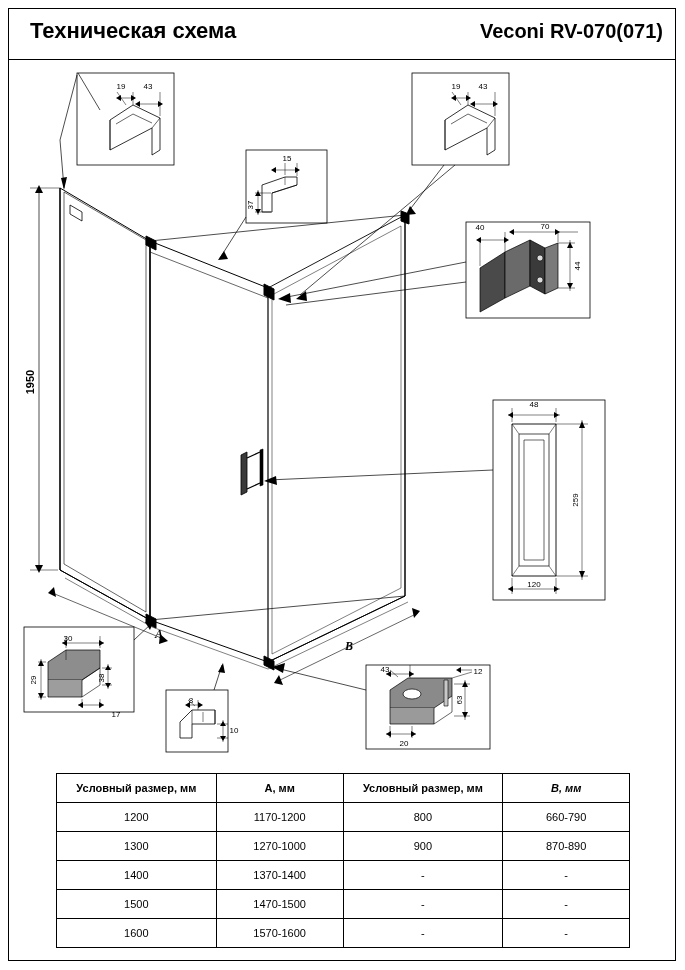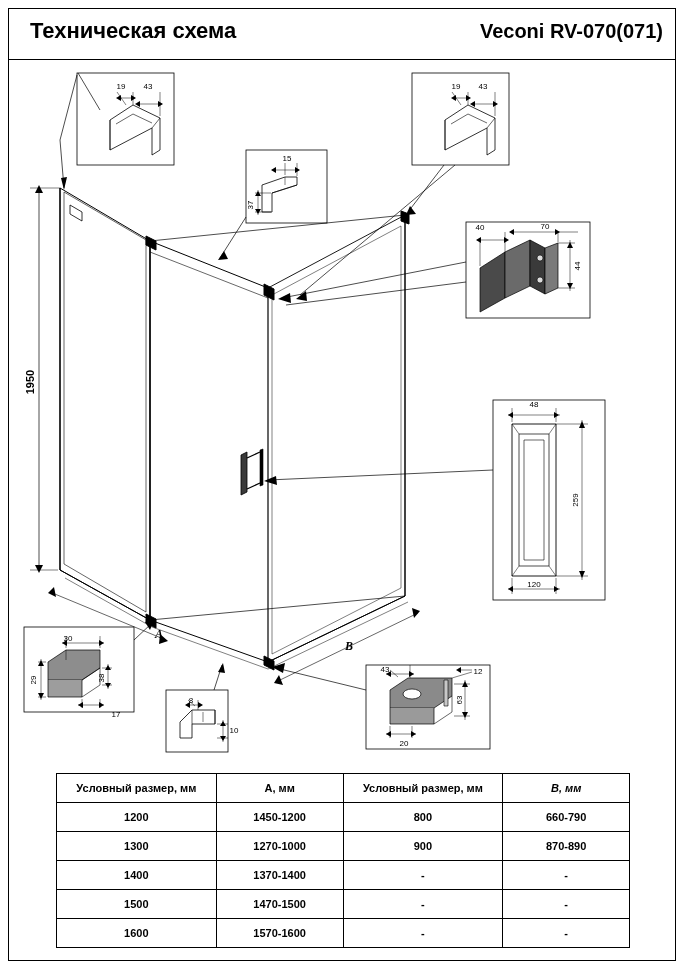--- a/index.html
+++ b/index.html
@@ -67,21 +67,21 @@
     left: 56px;
     top: 773px;
     width: 574px;
     border-collapse: collapse;
     font-size: 11px;
   }
   .spec-table th, .spec-table td {
     border: 1px solid #000;
     text-align: center;
     height: 28px;
-    font-weight: bold;
+    font-weight: normal;
     padding: 0;
   }
   .spec-table th {
     font-size: 11px;
     font-weight: bold;
   }
   .spec-table td {
     font-size: 11px;
   }
   .col-a { width: 160px; }
@@ -450,21 +450,21 @@
       <tr>
         <th class="col-a">Условный размер, мм</th>
         <th class="col-b">A, мм</th>
         <th class="col-c">Условный размер, мм</th>
         <th class="col-d">B, мм</th>
       </tr>
     </thead>
     <tbody>
       <tr>
         <td>1200</td>
-        <td>1450-1200</td>
+        <td>1170-1200</td>
         <td>800</td>
         <td>660-790</td>
       </tr>
       <tr>
         <td>1300</td>
         <td>1270-1000</td>
         <td>900</td>
         <td>870-890</td>
       </tr>
       <tr>

